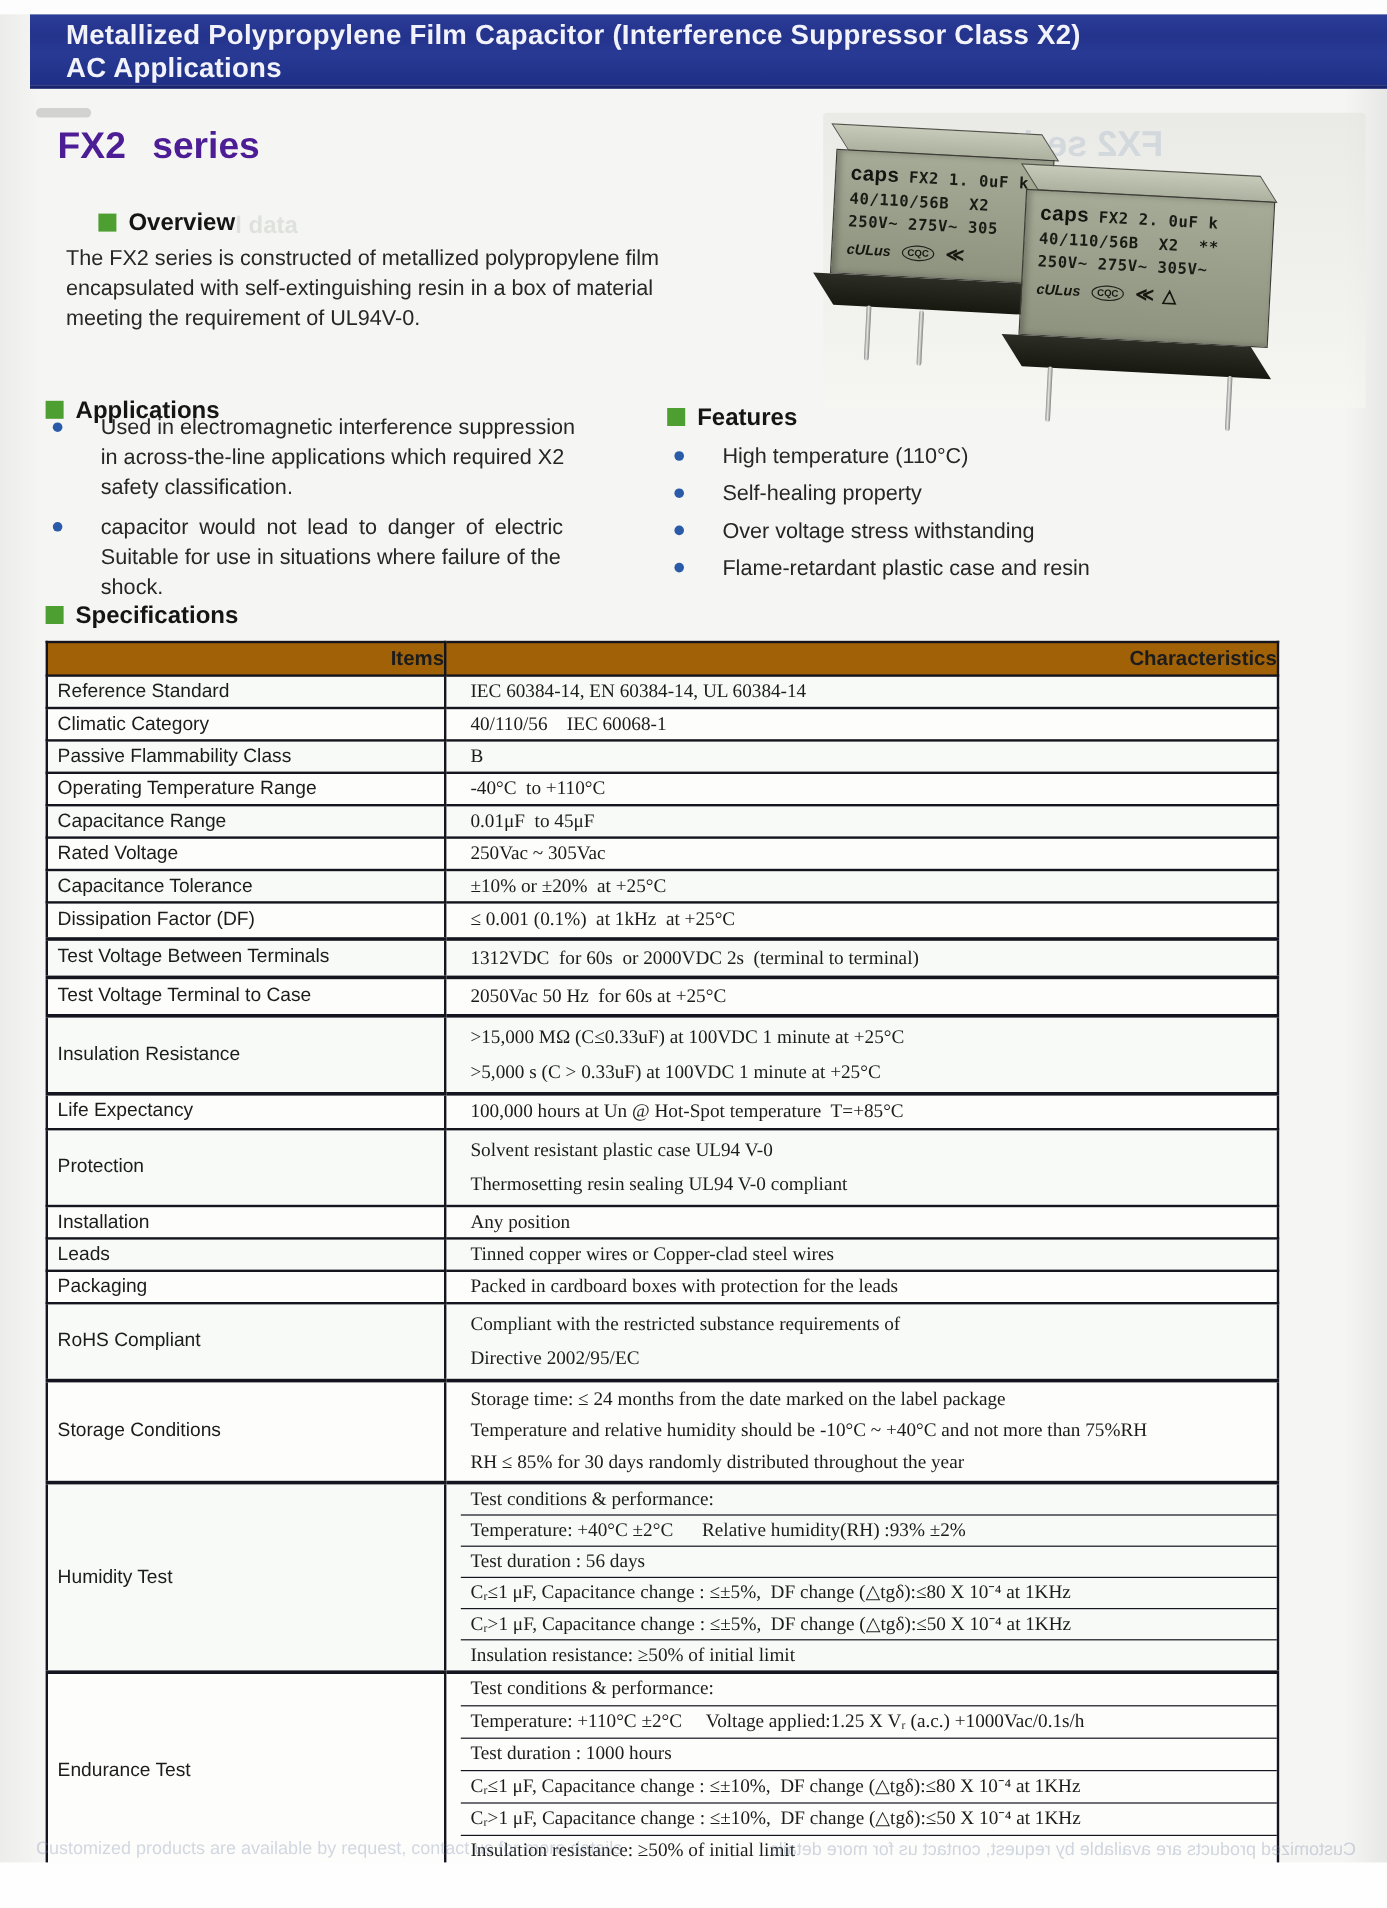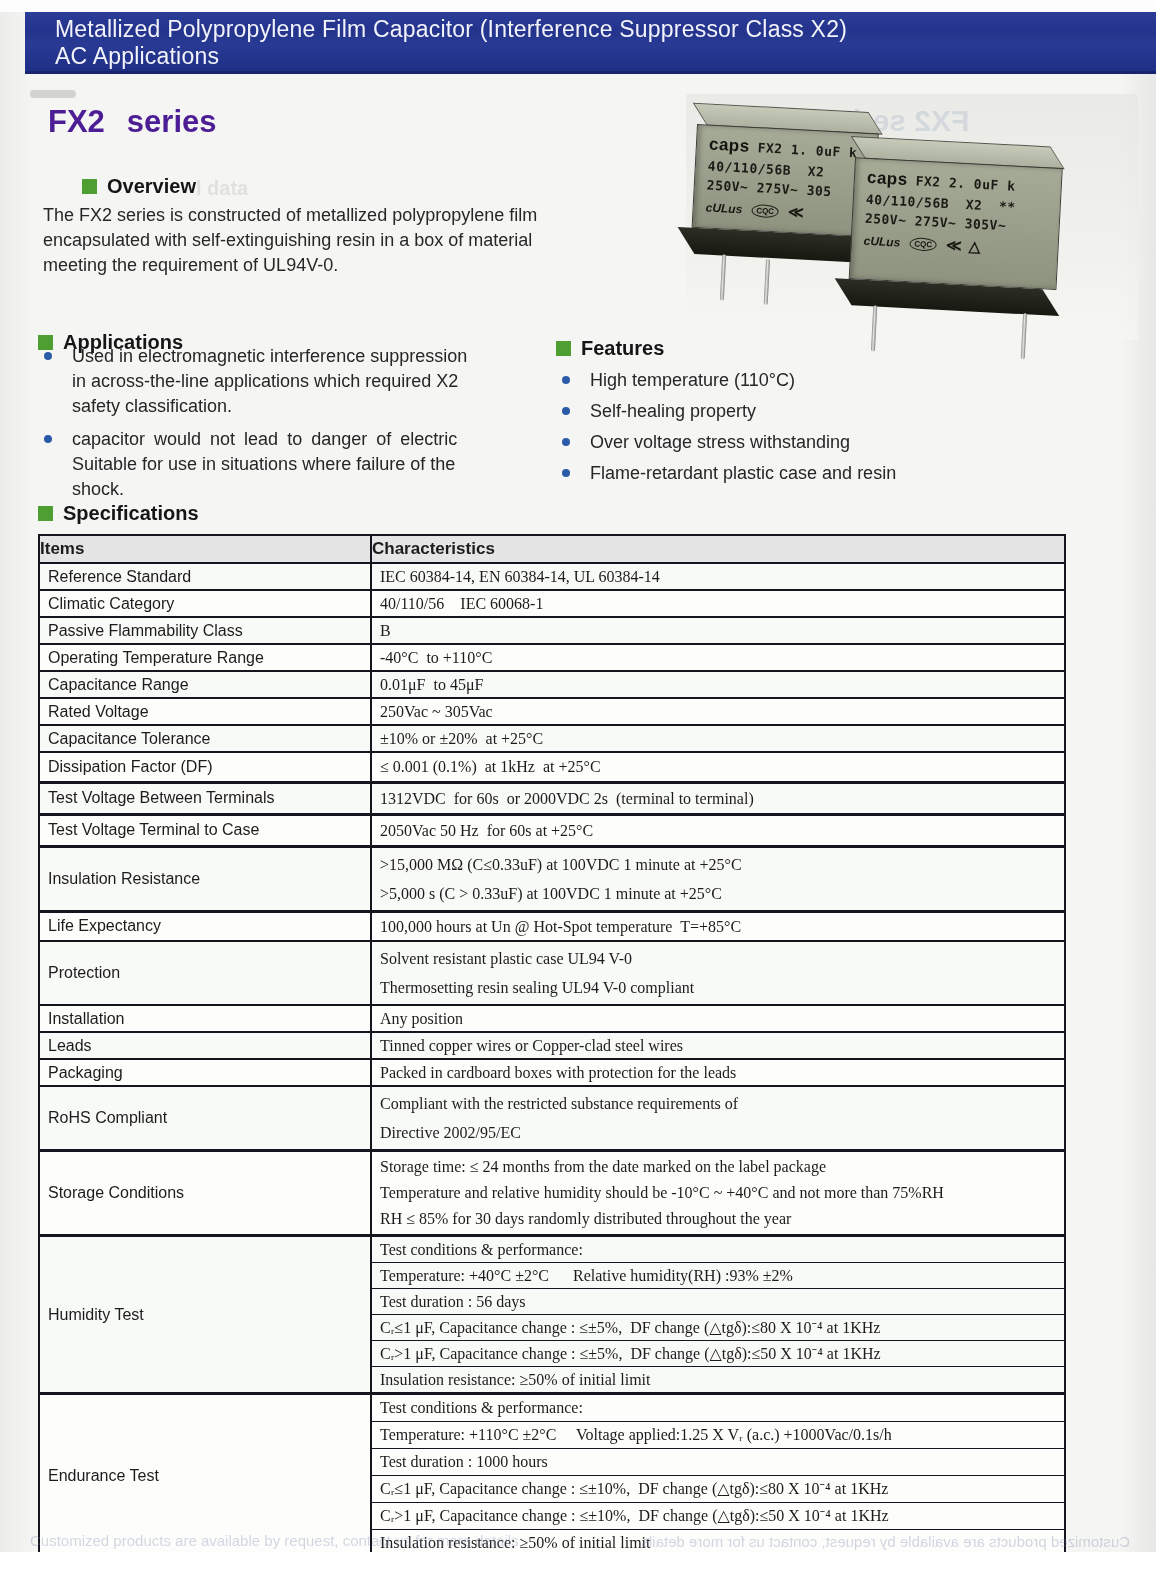--- a/index.html
+++ b/index.html
@@ -13,21 +13,21 @@
   .top-strip { position:absolute; left:0; top:0; width:1156px; height:12px; background:#fdfdfd; }
   .bottom-white { position:absolute; left:0; top:1552px; width:1156px; height:38px; background:#fefefe; }
 
   
   .bar {
     position:absolute; left:25px; top:12px; width:1131px; height:62px;
     background:linear-gradient(180deg,#2b3d98 0,#24338c 30%,#283a94 55%,#1f2f86 100%);
     border-bottom:3px solid #18246e;
     padding:4px 0 0 30px;
   }
-  .bar .t { color:#f2f3fa; font-weight:normal; font-size:23px; line-height:27px; letter-spacing:.2px; white-space:pre; }
+  .bar .t { color:#f2f3fa; font-weight:bold; font-size:23px; line-height:27px; letter-spacing:.2px; white-space:pre; }
 
   
   .fx2-title { position:absolute; left:48px; top:104px; font-size:31px; font-weight:bold; color:#4c1d95; }
   .fx2-title .gap { display:inline-block; width:22px; }
   .sec-head { position:absolute; font-size:20px; font-weight:bold; color:#151515; white-space:nowrap; }
   .sq { display:inline-block; width:15px; height:15px; background:#4c9f30; margin-right:10px; vertical-align:-1px; }
 
   .overview-text { position:absolute; left:35px; top:203px; font-size:18px; line-height:23px; color:#272727; }
   .overview-text .ln { white-space:pre; }
 
@@ -75,25 +75,25 @@
   .ghost { position:absolute; color:#7f93a8; opacity:.12; transform:scaleX(-1); font-weight:bold; white-space:pre; font-size:14px; }
   .ghost-data { position:absolute; left:196px; top:177px; font-size:20px; font-weight:bold; color:#aab2a4; opacity:.28; }
   .g0{left:795px;top:588px}.g1{left:620px;top:622px}.g2{left:900px;top:566px}
   .g3{left:690px;top:705px}.g4{left:745px;top:768px}.g5{left:790px;top:992px}
   .g6{left:925px;top:1042px}.g7{left:705px;top:872px}.g8{left:120px;top:1408px}.g9{left:890px;top:1182px}
 
   
   .spec-table { position:absolute; left:38px; top:534px; width:1028px; border-collapse:collapse; table-layout:fixed; background:#fdfdfb; }
   .spec-table col.c1 { width:332px; }
   .spec-table th, .spec-table td { border:2px solid #15151f; font-size:16px; vertical-align:middle; }
-  .spec-table th { height:28px; font-size:17px; text-align:left; background:#e5e5e5; }
+  .spec-table th { height:28px; font-size:17px; text-align:right; background:#a16207; }
   .spec-table tr:nth-child(even) td { background:#f8faf7; }
   .ti { padding-left:8px; }
   .tc { padding-left:0;font-family:Liberation Serif, serif; }
-  .ln { display:block; white-space:pre; padding:0 0 0 8px; line-height:25px; }
+  .ln { display:block; white-space:pre; padding:0 0 0 8px; line-height:25px;margin-left:12px; }
   tr.std td { height:27px; }
   tr.h28 td { height:30px; }
   tr.h32 td { height:32px; }
   tr.ml .ln { line-height:29px; }
   tr.ml td { padding-top:2px; padding-bottom:2px; }
   tr.stor .ln { line-height:26px; }
   tr.sep .ln { line-height:25px; }
   tr.sep.endur .ln { line-height:26px; }
   tr.sep .ln + .ln { border-top:1.8px solid #15151f; }
   tr.grp td { border-top-width:3px; }

